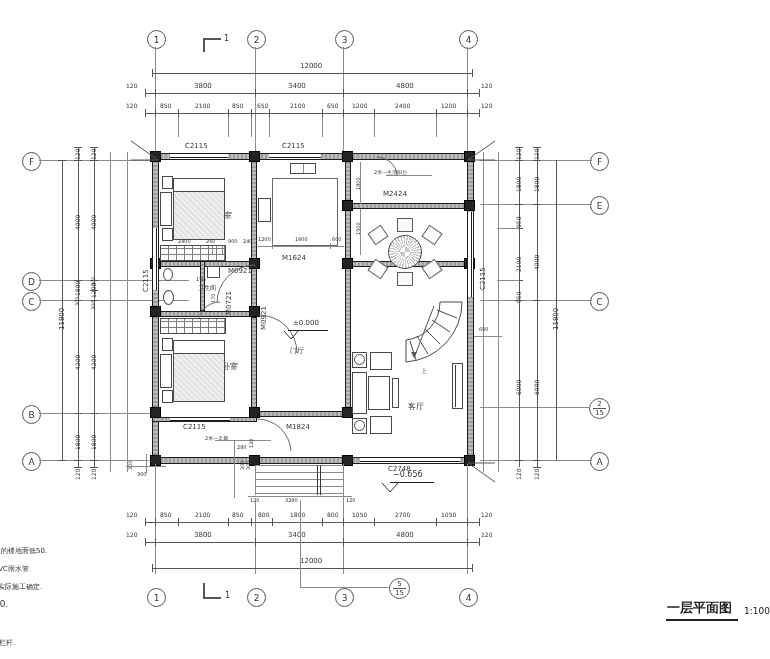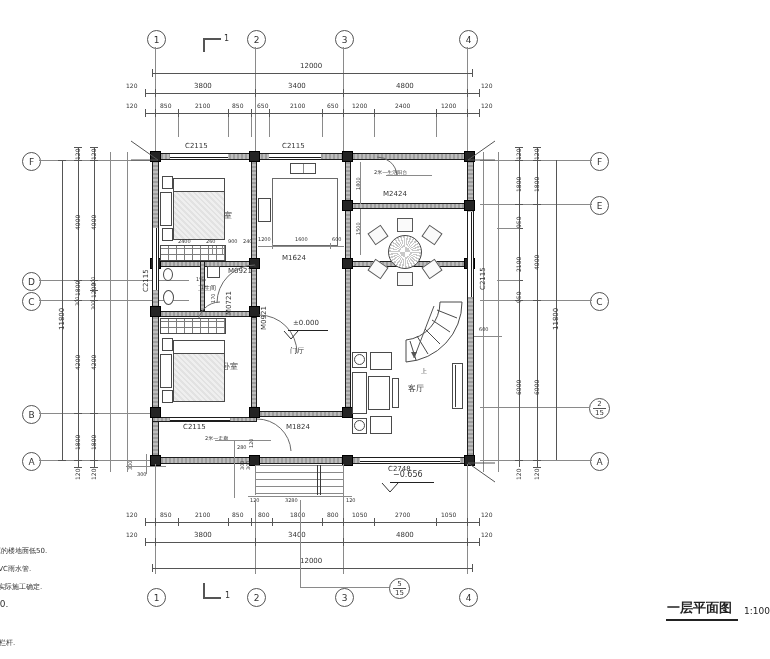--- a/index.html
+++ b/index.html
@@ -359,21 +359,21 @@
   </svg>
   <svg style="position:absolute;left:375px;top:155px;width:30px;height:22px;">
     <path d="M 2,2 A 20,20 0 0 1 22,20" fill="none" stroke="#6a6a6a" stroke-width="1"></path>
   </svg>
 
   <div class="txt t8" style="left:216px;top:212px;">卧室</div>
   <div class="txt t8" style="left:222px;top:363px;">卧室</div>
   <div class="txt t6" style="left:198px;top:285px;">卫生间</div>
   <div class="txt t8" style="left:300px;top:198px;">厨房</div>
   <div class="txt t7" style="left:290px;top:348px;">门厅</div>
-  <div class="txt t8" style="left:408px;top:385px;">客厅</div>
+  <div class="txt t8" style="left:408px;top:403px;">客厅</div>
 
   <div class="bed" style="left:173px;top:178px;width:52px;height:62px;"></div>
   <div class="fr" style="left:173px;top:178px;width:52px;height:14px;"></div>
   <div class="fr" style="left:162px;top:176px;width:11px;height:13px;"></div>
   <div class="fr" style="left:162px;top:228px;width:11px;height:13px;"></div>
   <div class="fr" style="left:160px;top:192px;width:12px;height:34px;"></div>
   <div class="tile" style="left:160px;top:245px;width:66px;height:16px;"></div>
   <div class="txt t5" style="left:178px;top:239px;">2400</div>
   <div class="txt t5" style="left:206px;top:239px;">260</div>
   <div class="txt t5" style="left:228px;top:239px;">900</div>

